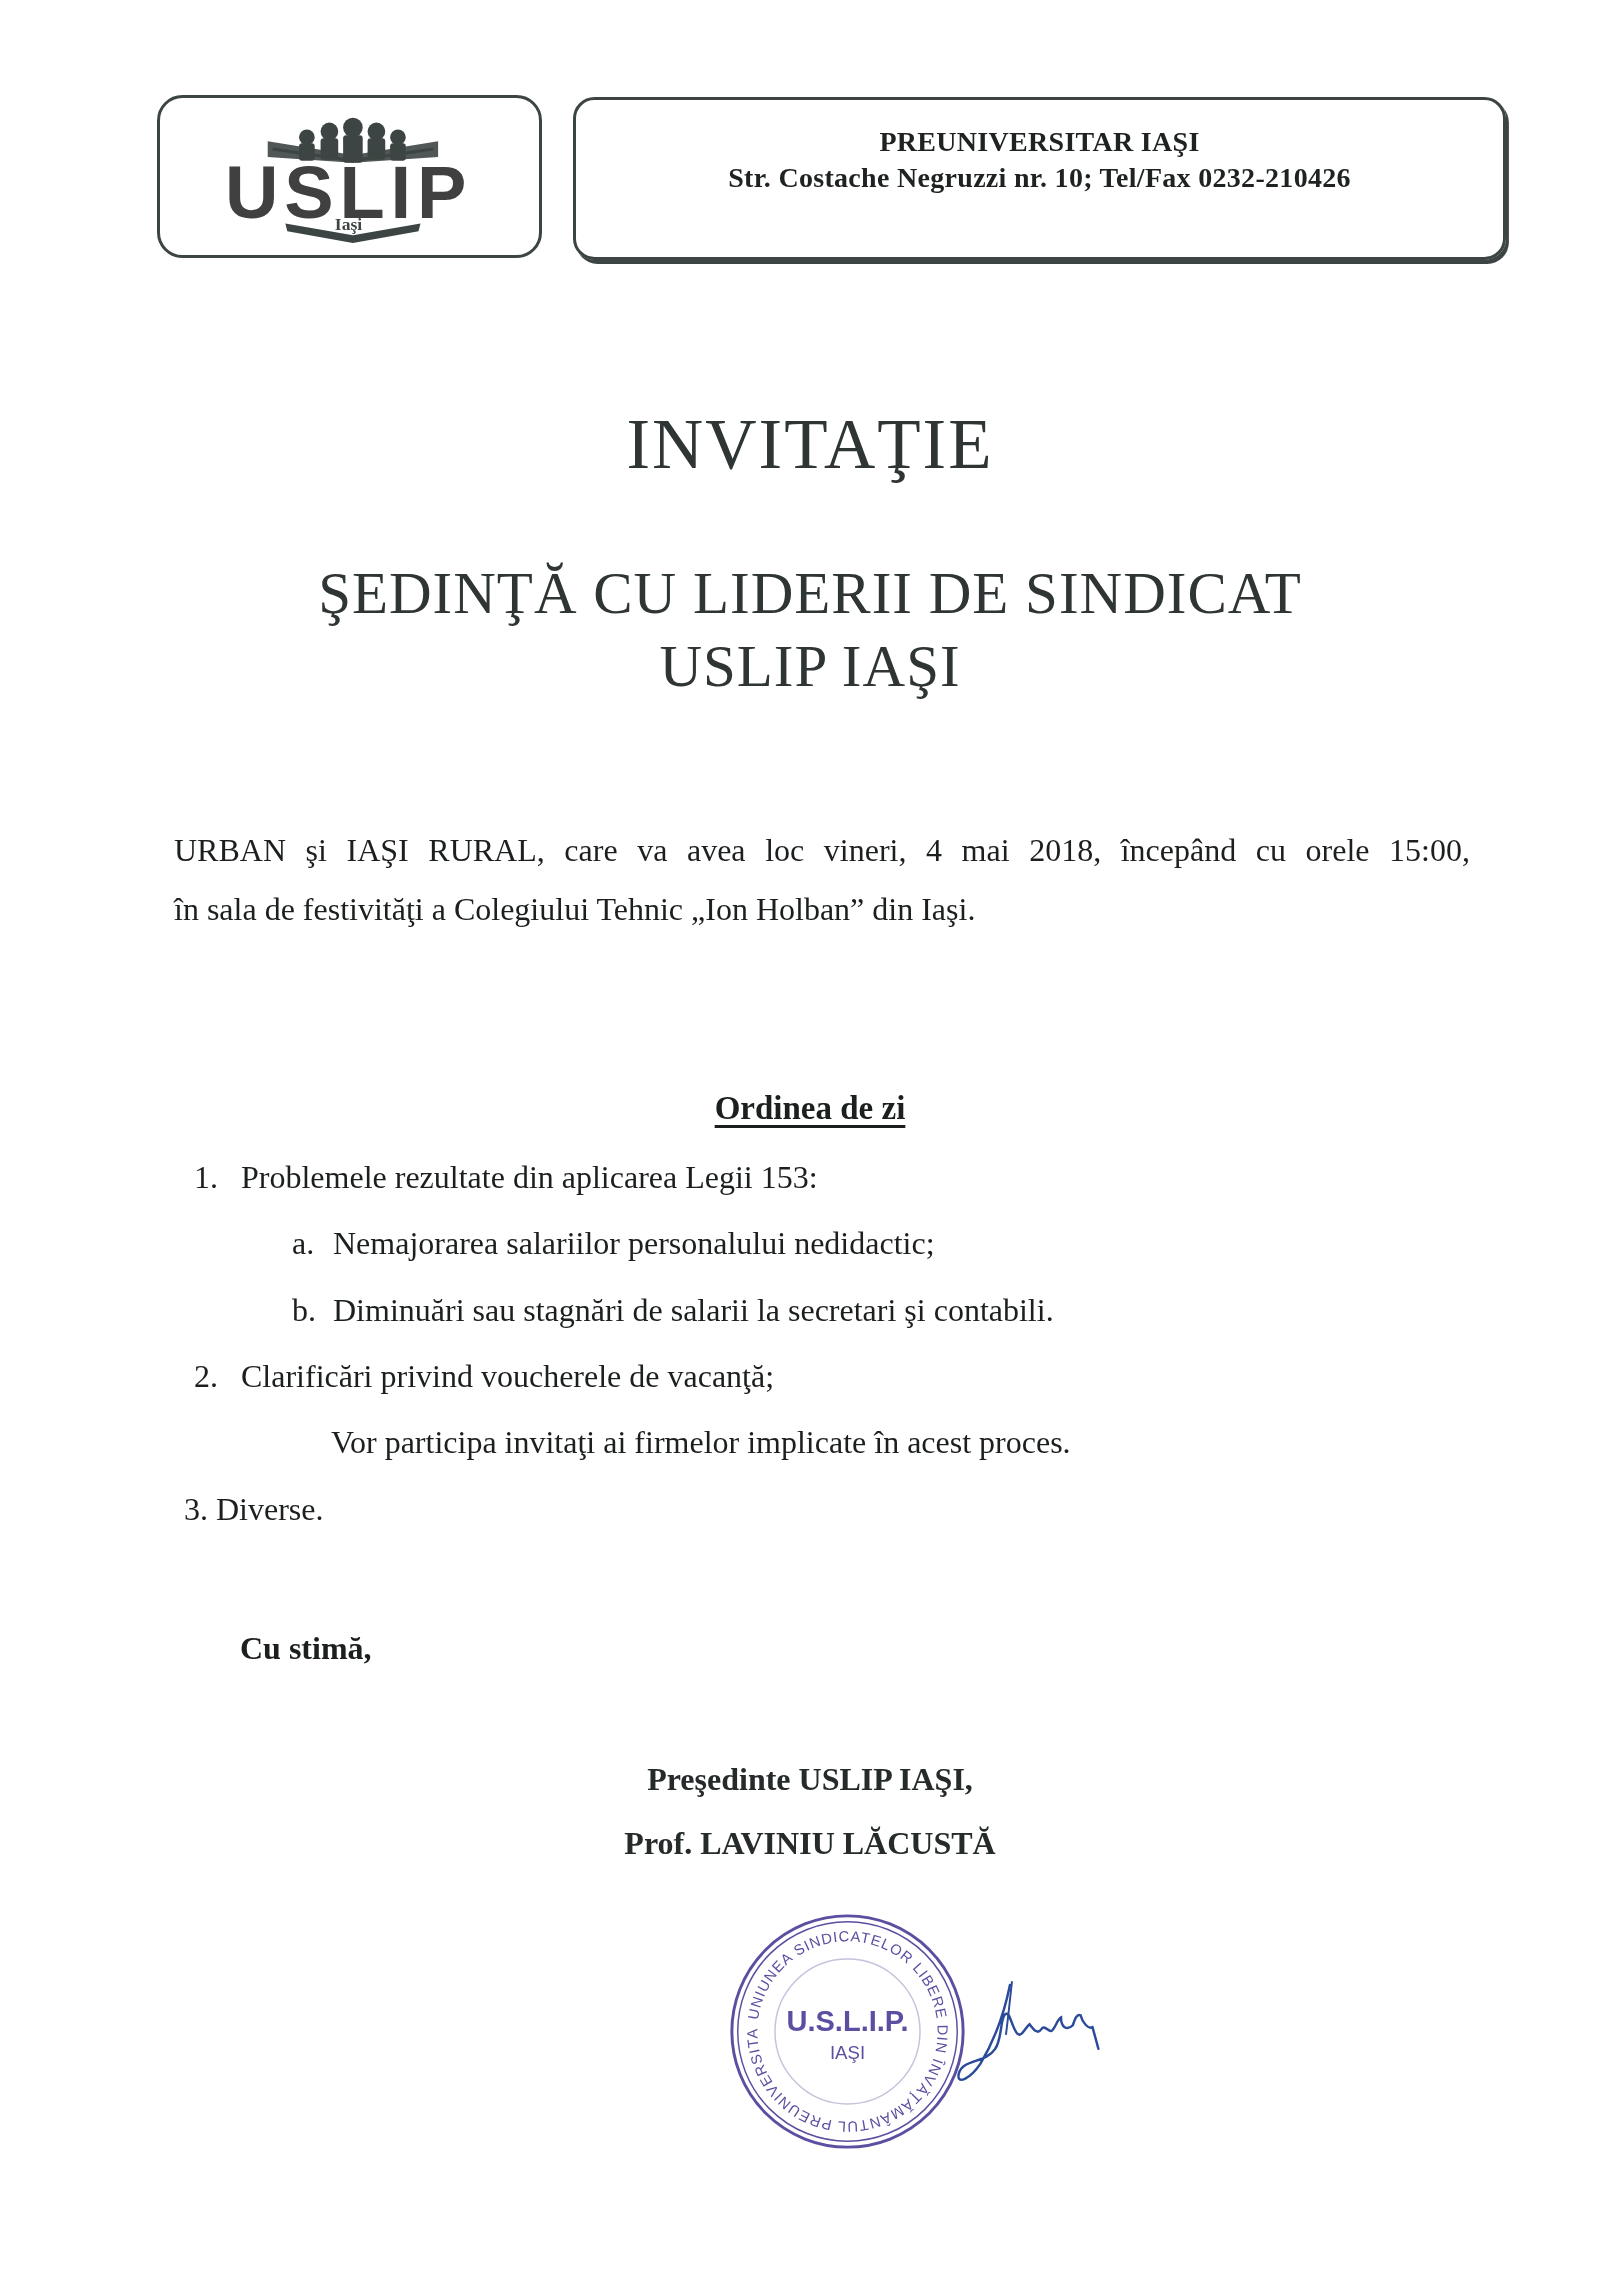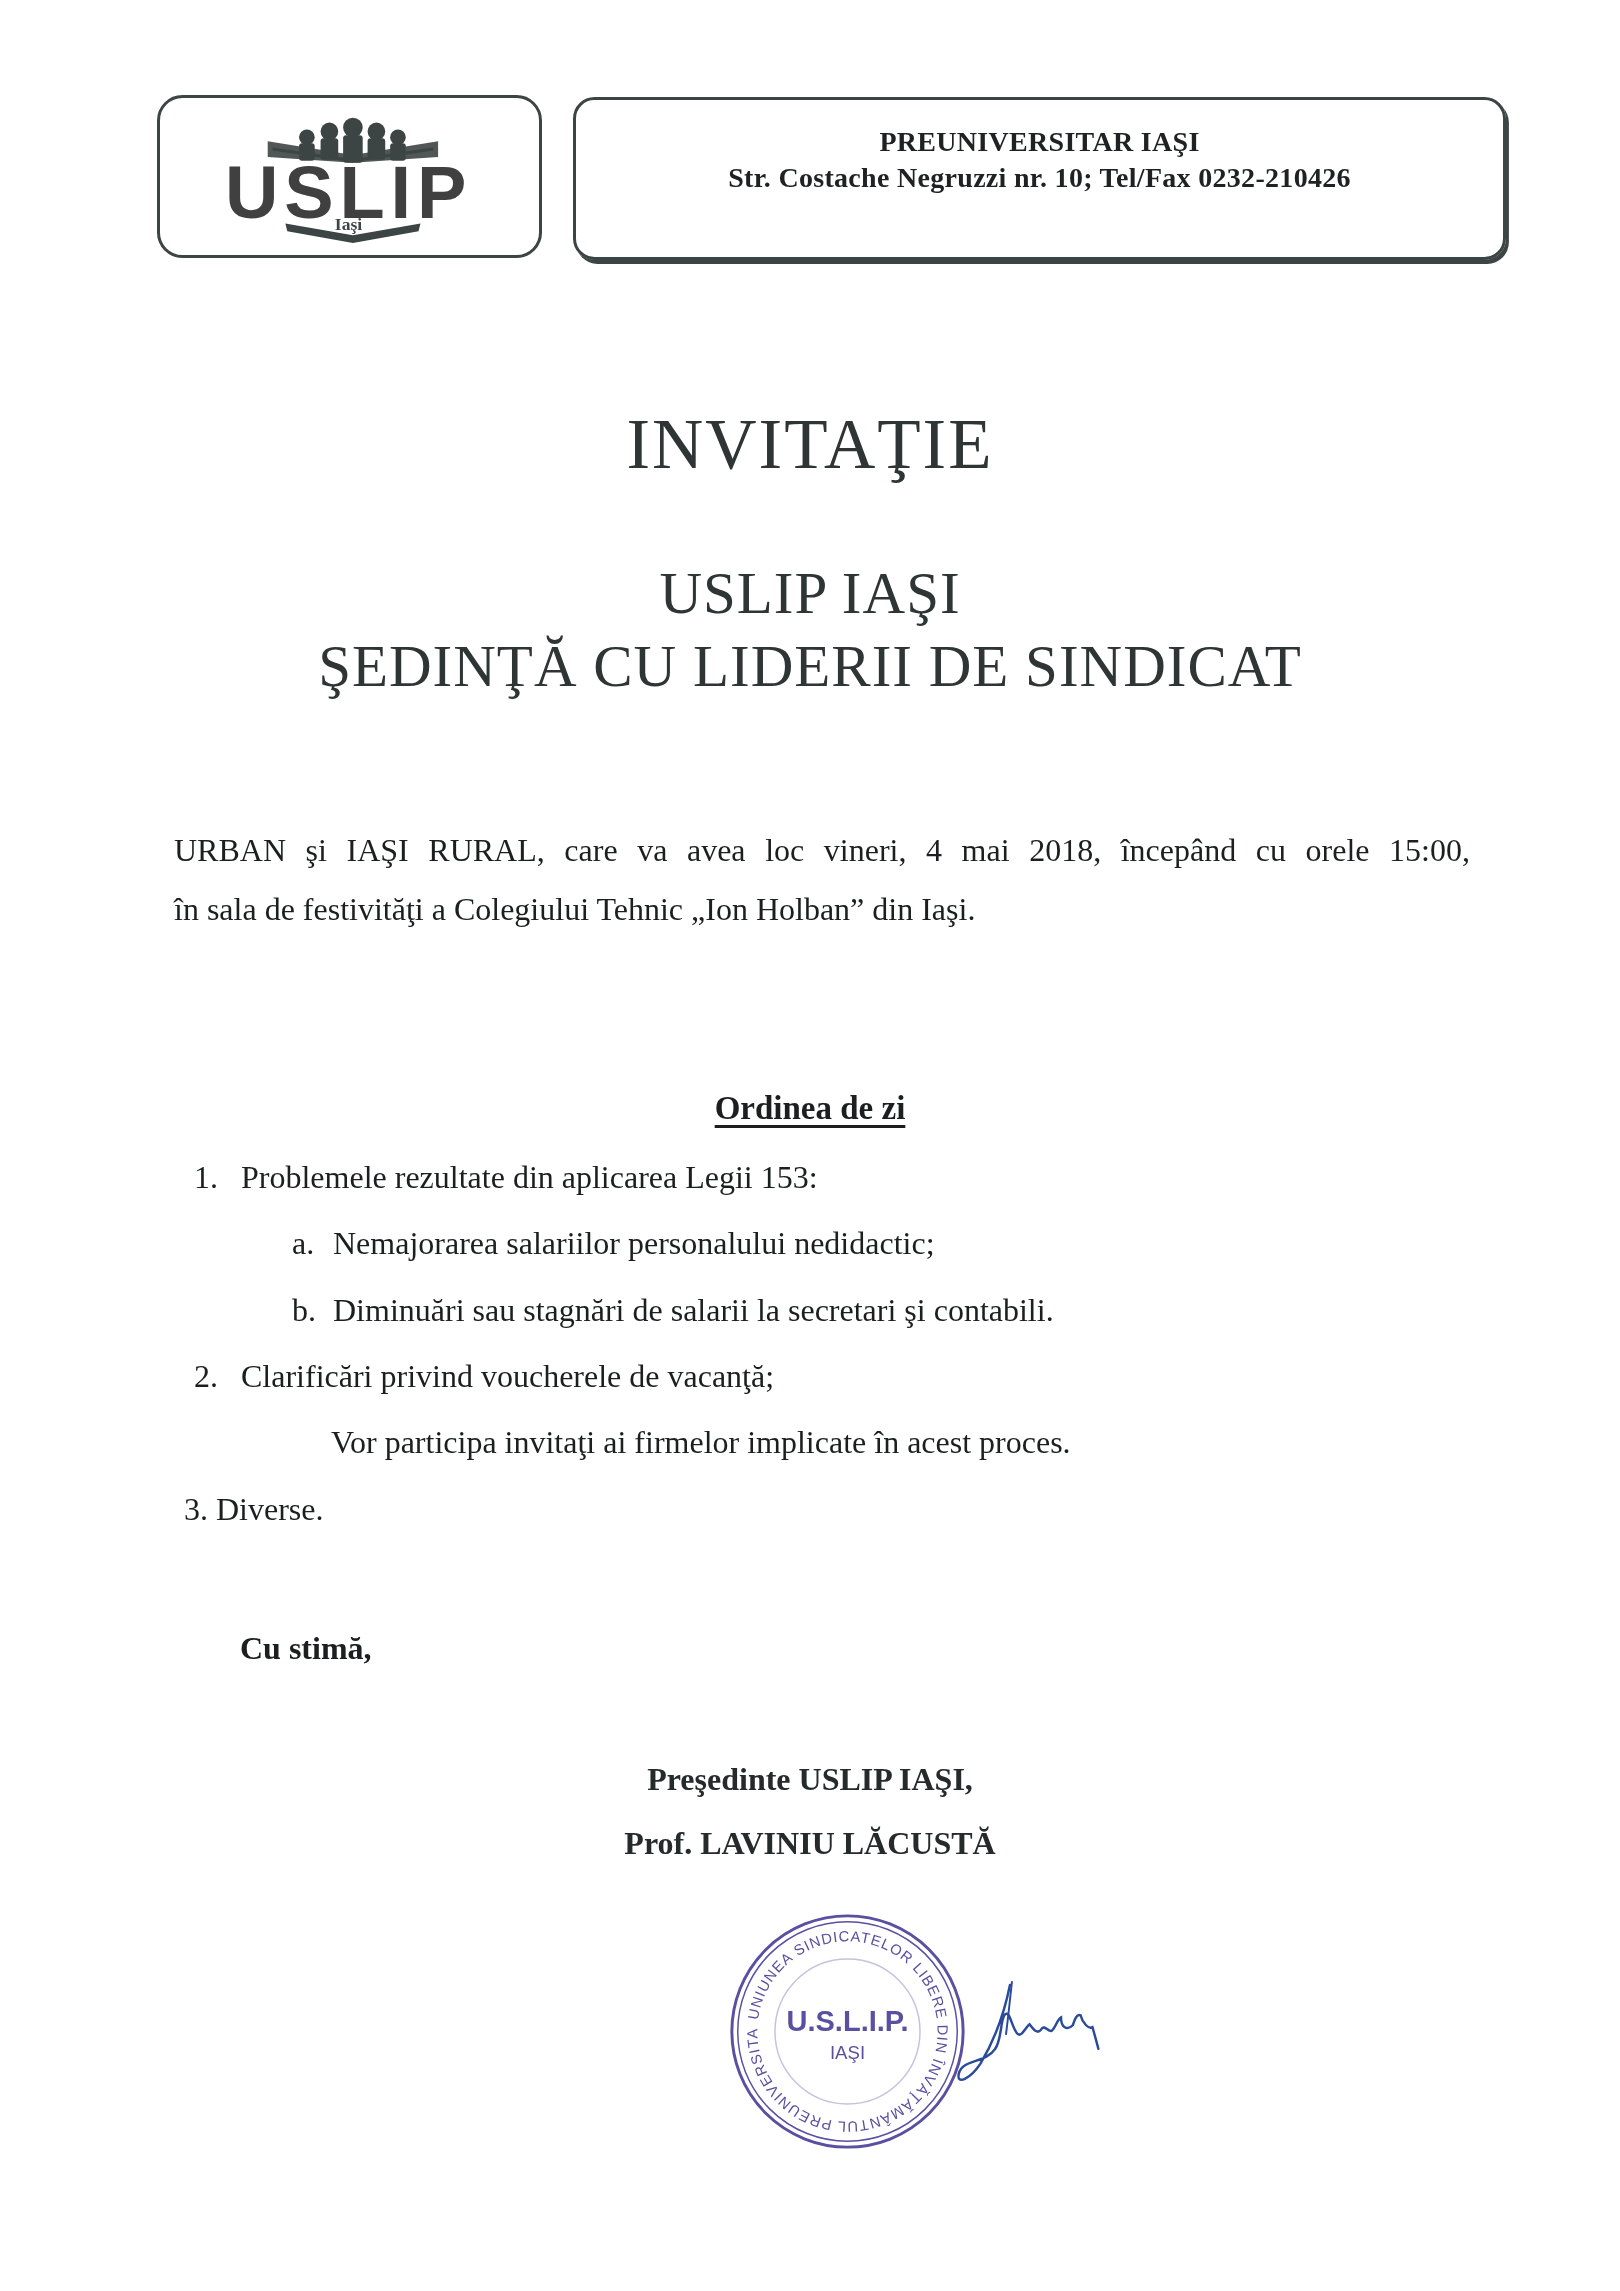--- a/index.html
+++ b/index.html
@@ -62,22 +62,22 @@
   <div class="serif" style="position:absolute;left:0;top:116px;width:377px;text-align:center;font-size:17.6px;font-weight:bold;color:#3d4544;">Iaşi</div>
 </div>
 
 <div class="org-box serif">
   <div class="org-line">PREUNIVERSITAR IAŞI</div>
   <div class="org-line">Str. Costache Negruzzi nr. 10; Tel/Fax  0232-210426</div>
 </div>
 
 <div class="title serif t-invit">INVITAŢIE</div>
 <div class="title serif t-sedinta">
+  <div>ŞEDINŢĂ CU LIDERII DE SINDICAT</div>
   <div>USLIP IAŞI</div>
-  <div>ŞEDINŢĂ CU LIDERII DE SINDICAT</div>
 </div>
 
 <div class="para serif" style="top:821px;">
   <div style="text-align-last:justify;">URBAN şi IAŞI RURAL, care va avea loc vineri, 4 mai 2018, începând cu orele 15:00,</div>
   <div>în sala de festivităţi a Colegiului Tehnic „Ion Holban” din Iaşi.</div>
 </div>
 
 <div class="agenda-title serif">Ordinea de zi</div>
 
 <div class="line serif" style="left:194px;top:1159px;">

